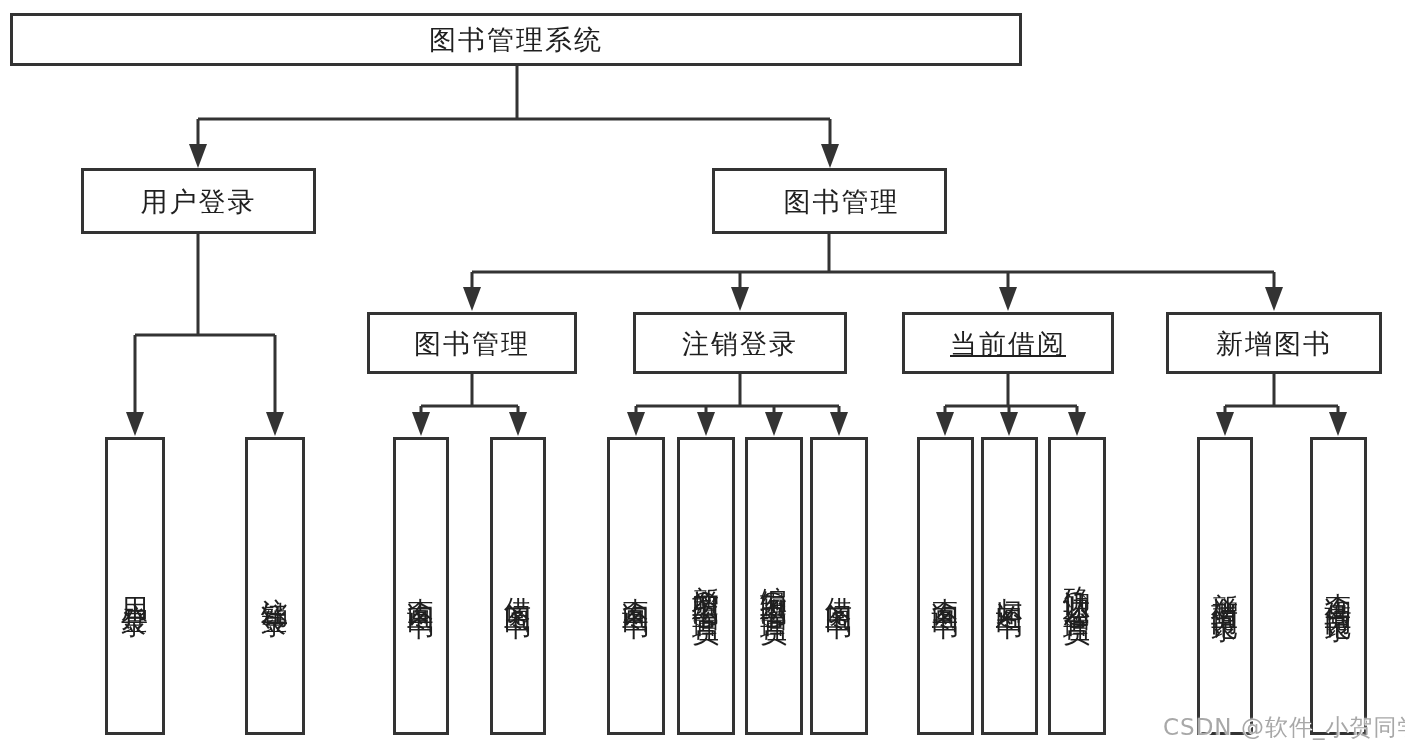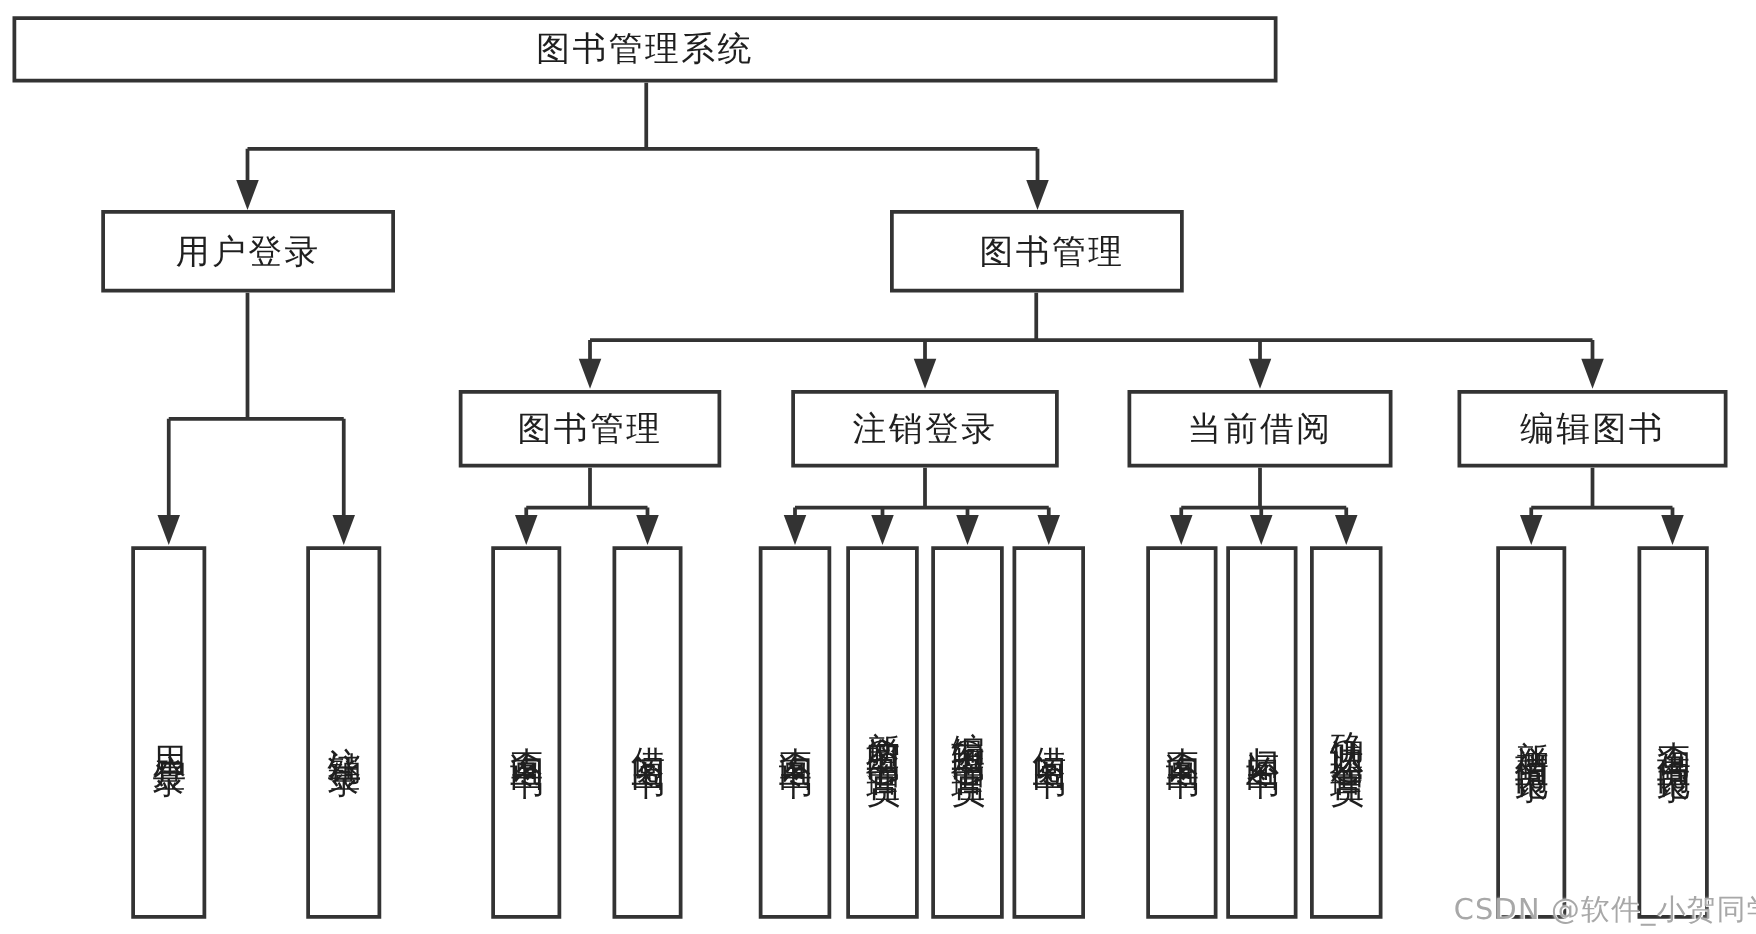--- a/index.html
+++ b/index.html
@@ -33,21 +33,21 @@
     font-size:27px;letter-spacing:5px;line-height:1;white-space:nowrap;
   }
   
   .n-root   {left:10px;  top:13px;  width:1012px;height:53px;}
   
   .n-login  {left:81px;  top:168px; width:235px; height:66px;}
   .n-mgmt   {left:712px; top:168px; width:235px; height:66px;padding-left:24px;}
   
   .n-rec    {left:367px; top:312px; width:210px; height:62px;}
   .n-borrow {left:633px; top:312px; width:214px; height:62px;}
-  .n-current{left:902px; top:312px; width:212px; height:62px;}
+  .n-current{left:902px; top:312px; width:212px; height:62px;text-decoration:underline;}
   .n-records{left:1166px;top:312px; width:216px; height:62px;}
   
   .leaf{top:437px;height:298px;}
   .l-a1{left:105px; width:60px;}
   .l-a2{left:245px; width:60px;}
   .l-b1{left:393px; width:56px;}
   .l-b2{left:490px; width:56px;}
   .l-c1{left:607px; width:58px;}
   .l-c2{left:677px; width:58px;}
   .l-c3{left:745px; width:58px;}
@@ -118,21 +118,21 @@
   <div class="node n-rec">
     <span>图书管理</span>
   </div>
   <div class="node n-borrow">
     <span>注销登录</span>
   </div>
   <div class="node n-current">
     <span>当前借阅</span>
   </div>
   <div class="node n-records">
-    <span>编辑图书</span>
+    <span>新增图书</span>
   </div>
 
   <div class="vnode leaf l-a1">
     <span class="vlabel">用户登录</span>
   </div>
   <div class="vnode leaf l-a2">
     <span class="vlabel">注销登录</span>
   </div>
 
   <div class="vnode leaf l-b1">

